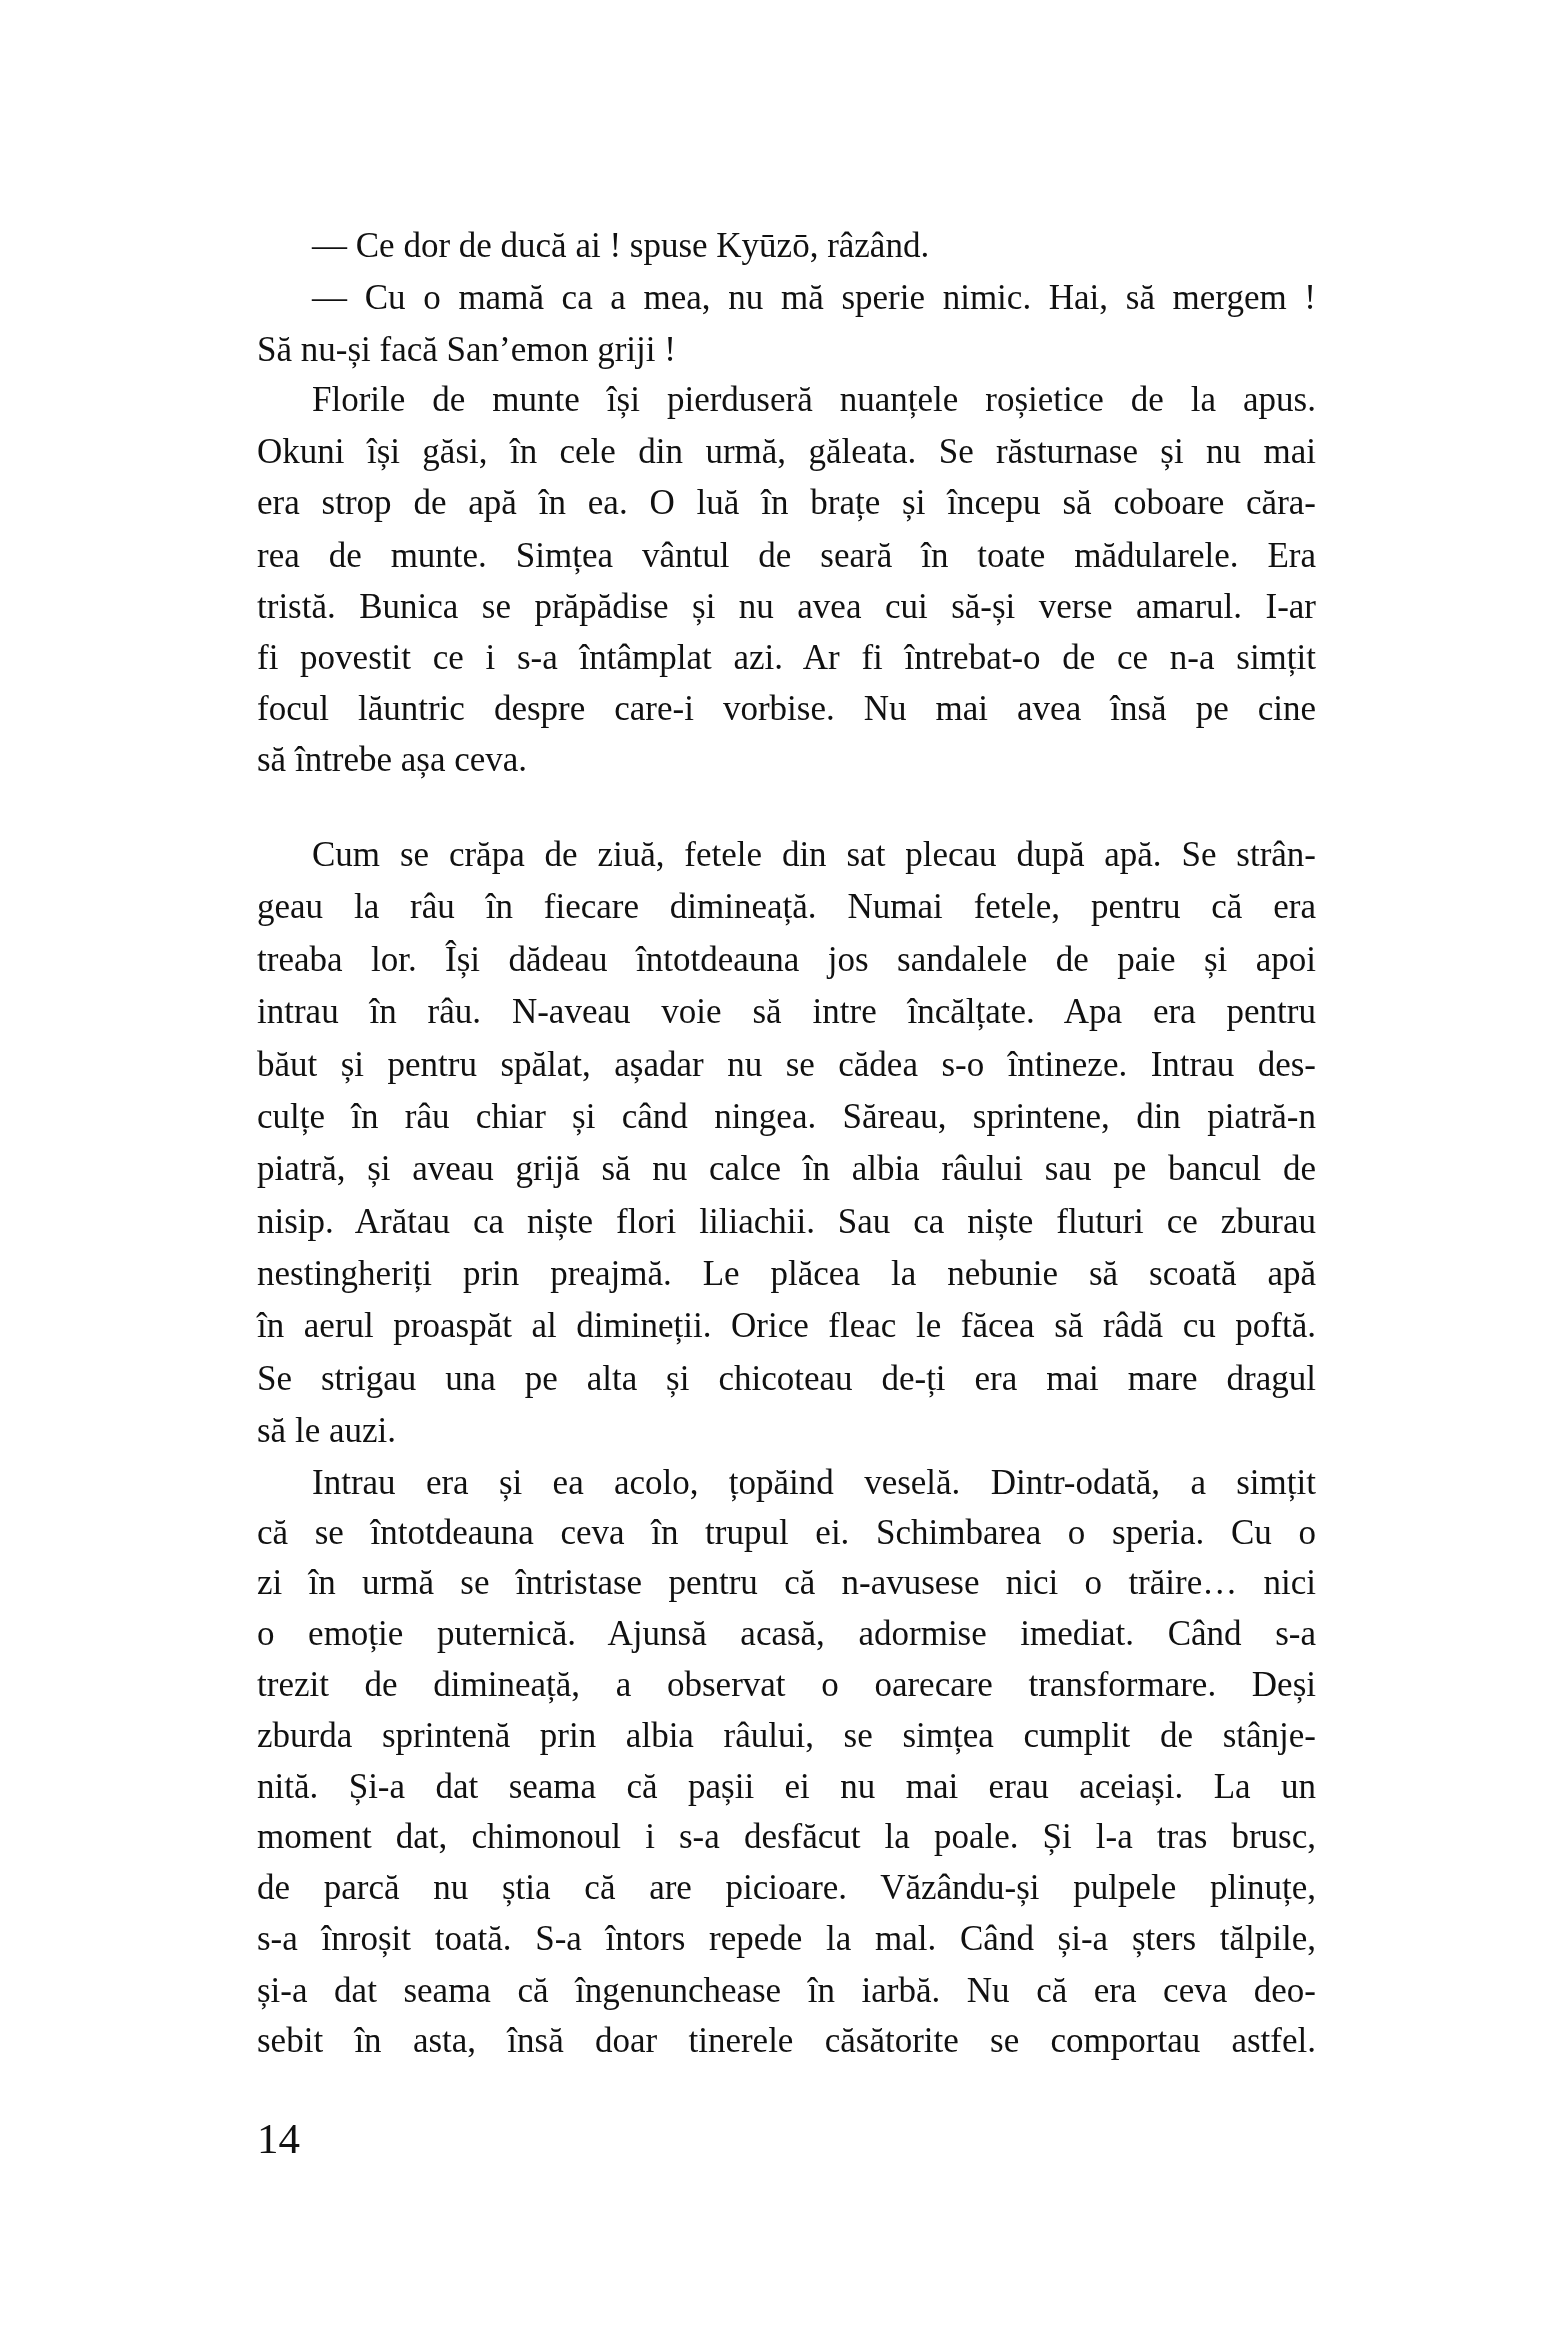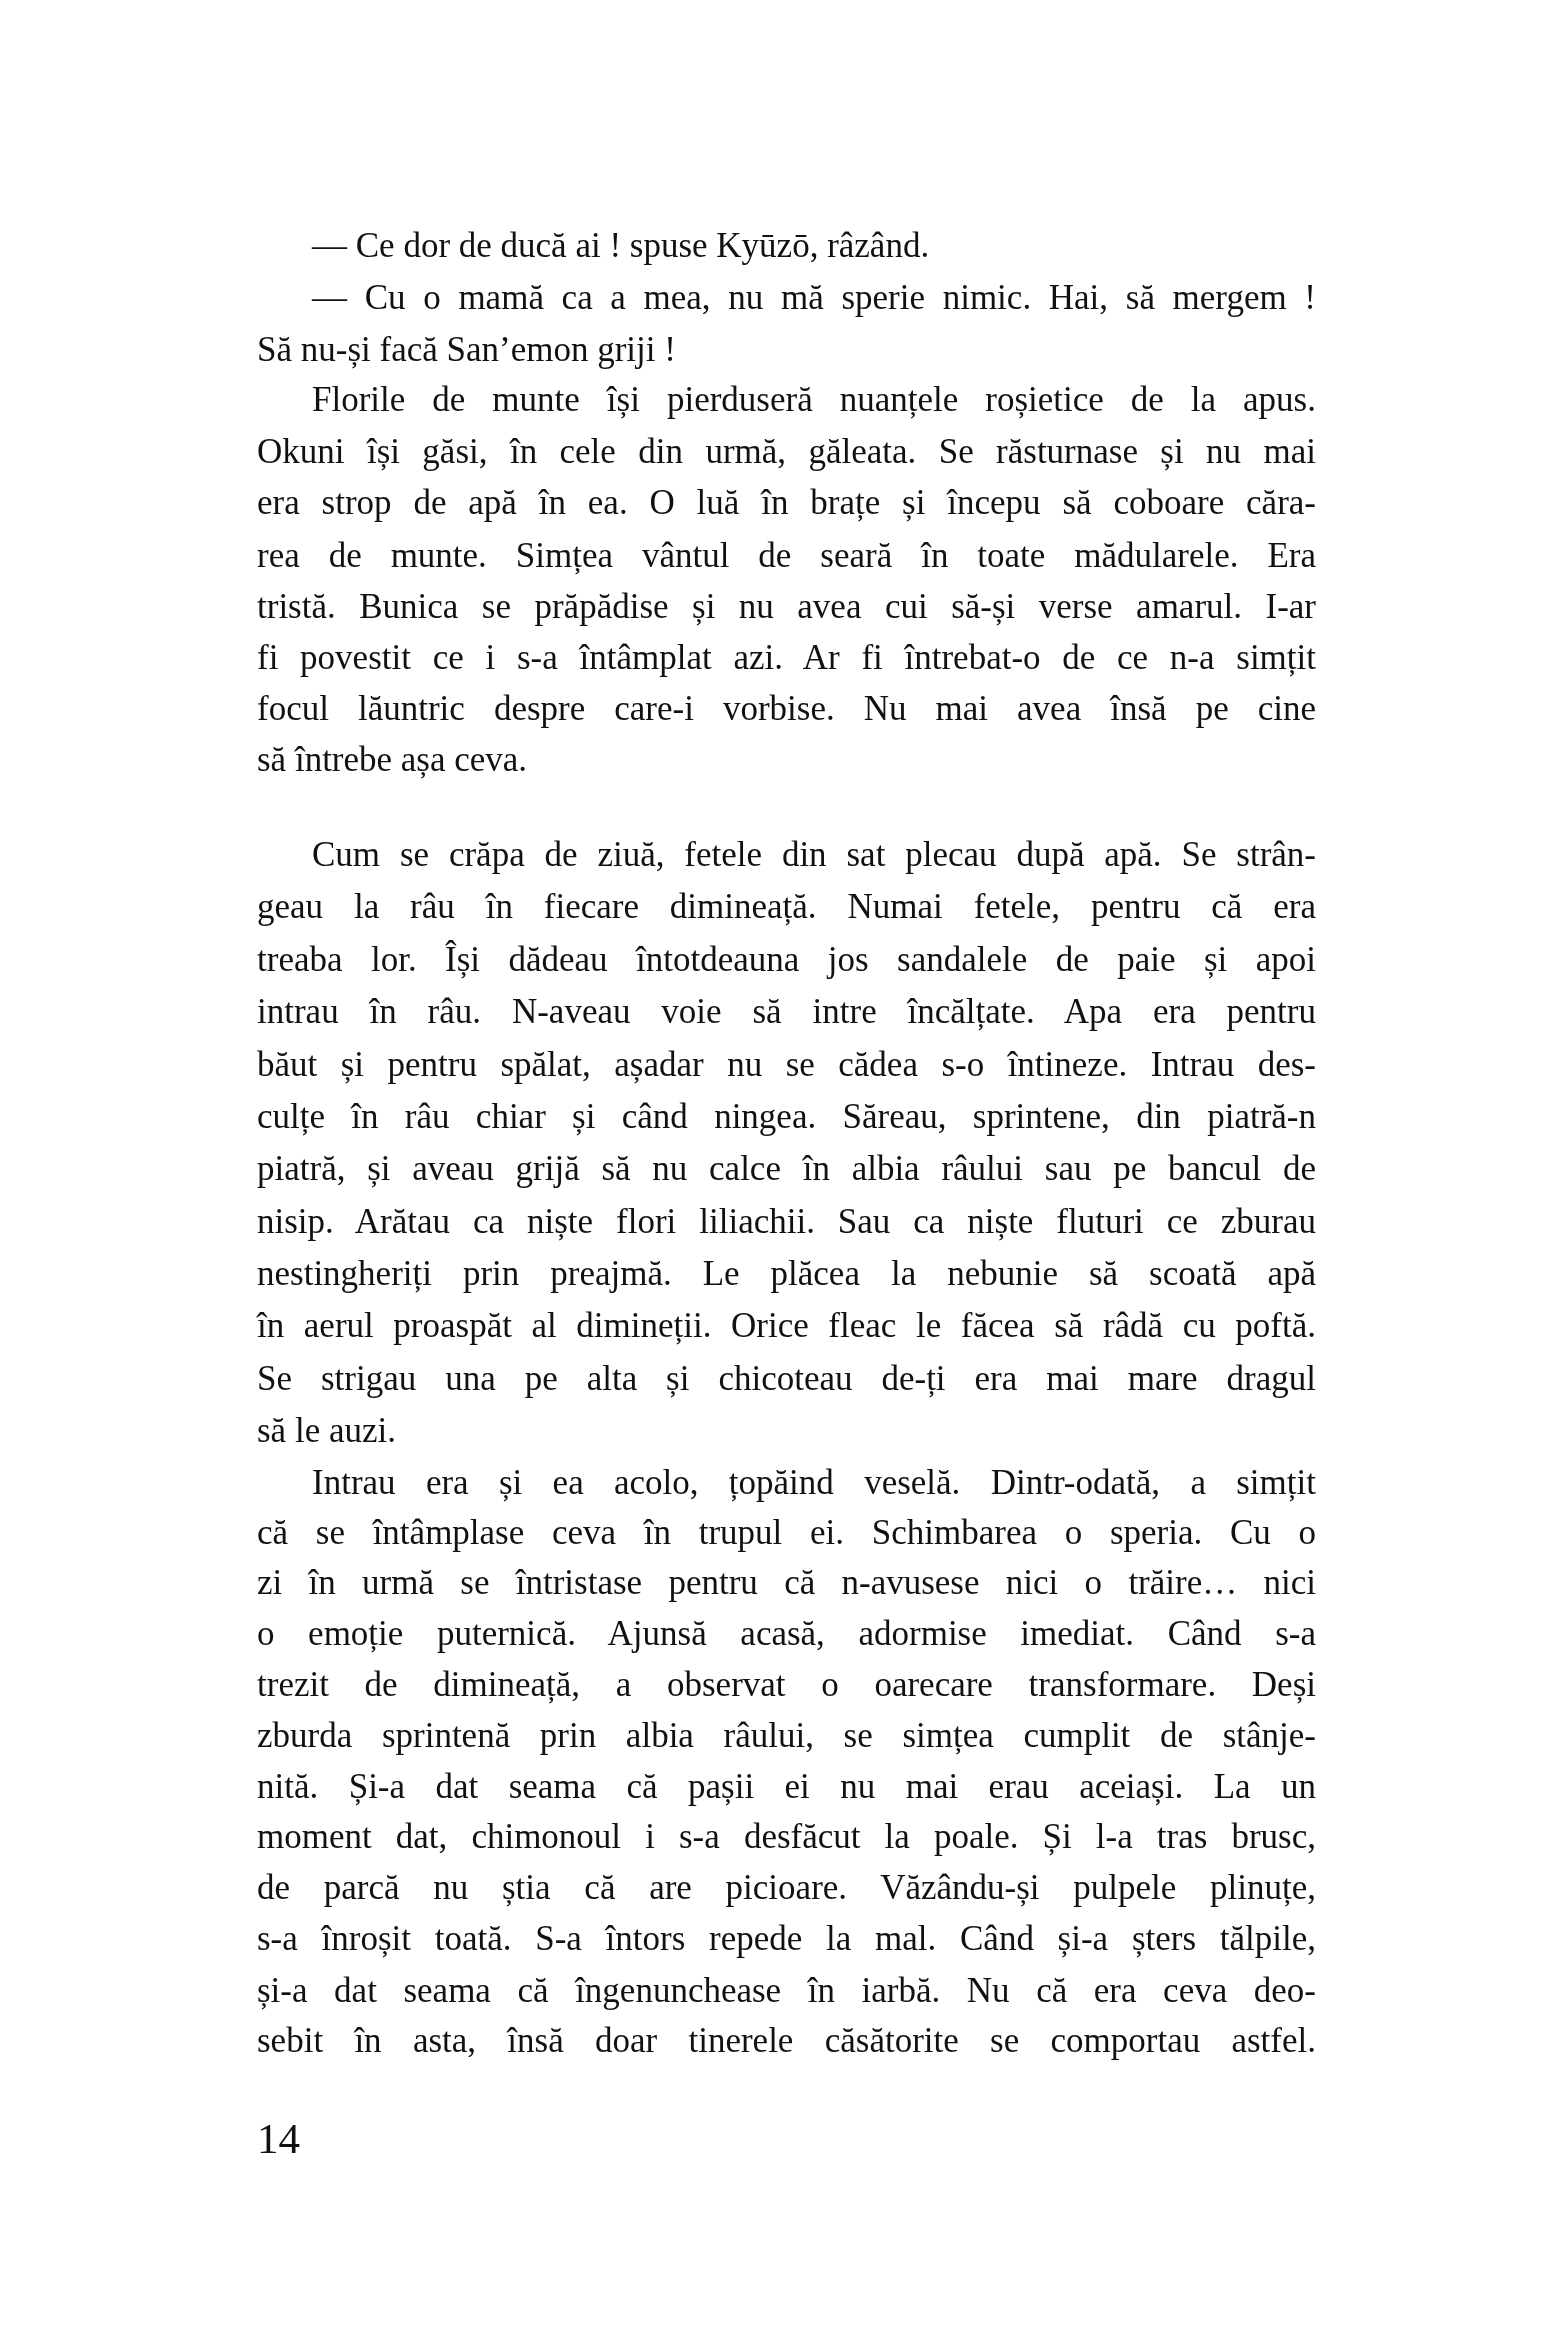--- a/index.html
+++ b/index.html
@@ -56,21 +56,21 @@
   <div class="line" style="top:1047px"><span style="white-space: nowrap; word-spacing: 0px;">băut și pentru spălat, așadar nu se cădea s-o întineze. Intrau des-</span></div>
   <div class="line" style="top:1099px"><span style="white-space: nowrap; word-spacing: 0px;">culțe în râu chiar și când ningea. Săreau, sprintene, din piatră-n</span></div>
   <div class="line" style="top:1151px"><span style="white-space: nowrap; word-spacing: 0px;">piatră, și aveau grijă să nu calce în albia râului sau pe bancul de</span></div>
   <div class="line" style="top:1204px"><span style="white-space: nowrap; word-spacing: 0px;">nisip. Arătau ca niște flori liliachii. Sau ca niște fluturi ce zburau</span></div>
   <div class="line" style="top:1256px"><span style="white-space: nowrap; word-spacing: 0px;">nestingheriți prin preajmă. Le plăcea la nebunie să scoată apă</span></div>
   <div class="line" style="top:1308px"><span style="white-space: nowrap; word-spacing: 0px; margin-top: 24px;">în aerul proaspăt al dimineții. Orice fleac le făcea să râdă cu poftă.</span></div>
   <div class="line" style="top:1361px"><span style="white-space: nowrap; word-spacing: 0px;">Se strigau una pe alta și chicoteau de-ți era mai mare dragul</span></div>
   <div class="line last" style="top:1413px">să le auzi.</div>
 
   <div class="line indent" style="top:1465px"><span style="white-space: nowrap; word-spacing: 0px;">Intrau era și ea acolo, țopăind veselă. Dintr-odată, a simțit</span></div>
-  <div class="line" style="top:1515px"><span style="white-space: nowrap; word-spacing: 0px;">că se întâmplase ceva în trupul ei. Schimbarea o speria. Cu o</span></div>
+  <div class="line" style="top:1515px"><span style="white-space: nowrap; word-spacing: 0px;">că se întotdeauna ceva în trupul ei. Schimbarea o speria. Cu o</span></div>
   <div class="line" style="top:1565px"><span style="white-space: nowrap; word-spacing: 0px;">zi în urmă se întristase pentru că n-avusese nici o trăire… nici</span></div>
   <div class="line" style="top:1616px"><span style="white-space: nowrap; word-spacing: 0px;">o emoție puternică. Ajunsă acasă, adormise imediat. Când s-a</span></div>
   <div class="line" style="top:1667px"><span style="white-space: nowrap; word-spacing: 0px;">trezit de dimineață, a observat o oarecare transformare. Deși</span></div>
   <div class="line" style="top:1718px"><span style="white-space: nowrap; word-spacing: 0px;">zburda sprintenă prin albia râului, se simțea cumplit de stânje-</span></div>
   <div class="line" style="top:1769px"><span style="white-space: nowrap; word-spacing: 0px;">nită. Și-a dat seama că pașii ei nu mai erau aceiași. La un</span></div>
   <div class="line" style="top:1819px"><span style="white-space: nowrap; word-spacing: 0px;">moment dat, chimonoul i s-a desfăcut la poale. Și l-a tras brusc,</span></div>
   <div class="line" style="top:1870px"><span style="white-space: nowrap; word-spacing: 0px;">de parcă nu știa că are picioare. Văzându-și pulpele plinuțe,</span></div>
   <div class="line" style="top:1921px"><span style="white-space: nowrap; word-spacing: 0px;">s-a înroșit toată. S-a întors repede la mal. Când și-a șters tălpile,</span></div>
   <div class="line" style="top:1973px"><span style="white-space: nowrap; word-spacing: 0px; margin-top: 40px;">și-a dat seama că îngenunchease în iarbă. Nu că era ceva deo-</span></div>
   <div class="line" style="top:2023px"><span style="white-space: nowrap; word-spacing: 0px;">sebit în asta, însă doar tinerele căsătorite se comportau astfel.</span></div>

